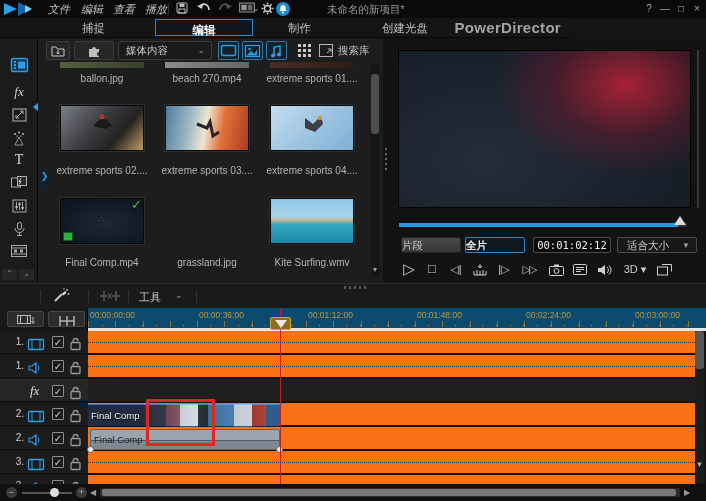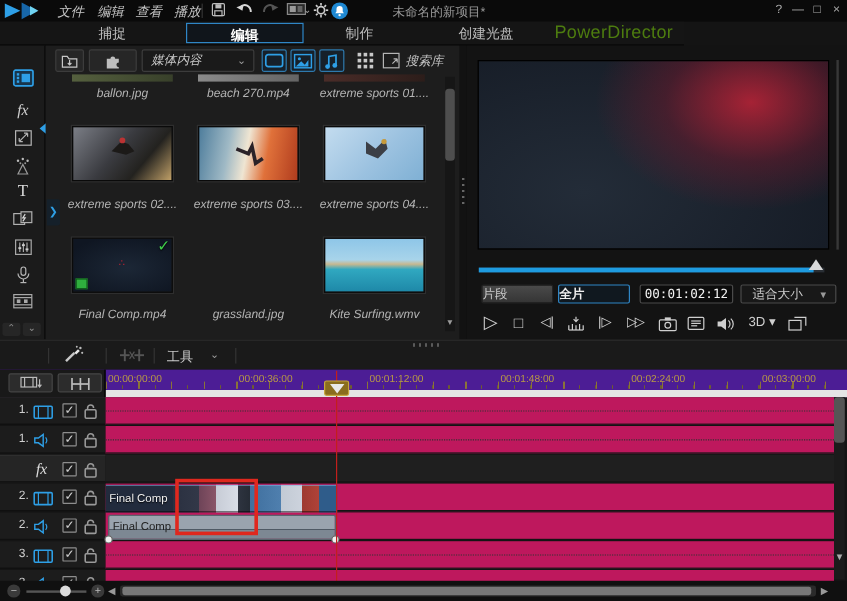--- a/index.html
+++ b/index.html
@@ -15,33 +15,33 @@
   .tb-icon { position:absolute; top:2px; width:15px; height:14px; color:#bdbdbd; font-size:11px; text-align:center; line-height:14px; }
   .tb-sep { position:absolute; top:3px; width:1px; height:12px; background:#333; }
   #proj-title { position:absolute; left:327px; top:3px; font-size:10.5px; color:#9a9a9a; }
   .win-btn { position:absolute; top:1px; width:14px; height:15px; font-size:10px; color:#aaa; text-align:center; line-height:15px; }
 
   
   #tabbar { position:absolute; left:0; top:18px; width:570px; height:20px; background:#151515; border-bottom:1px solid #060606; }
   .mode-tab { position:absolute; top:3px; font-size:11.5px; color:#bdbdbd; }
   #tab-edit-box { position:absolute; left:155px; top:1px; width:98px; height:17px; border:1px solid #2f86c6; background:#10151b; text-align:center; }
   #tab-edit-box span { font-size:11.5px; color:#fff; font-weight:bold; line-height:15px; }
-  #brand { position:absolute; right:9px; top:1px; font-size:15px; font-weight:400; color:#4d7c0f; letter-spacing:.3px; }
+  #brand { position:absolute; right:9px; top:1px; font-size:15px; font-weight:700; color:#a3a3a3; letter-spacing:.3px; }
 
   
   #rail { position:absolute; left:0; top:38px; width:38px; height:245px; background:#1b1b1b; border-right:1px solid #050505; }
   .rail-ic { position:absolute; left:9px; width:20px; height:18px; color:#b5b5b5; text-align:center; }
   .rail-ic svg { display:block; margin:0 auto; }
   .rail-fx { font-family:"Liberation Serif",serif; font-style:italic; font-size:13px; color:#cfcfcf; }
   .rail-T { font-size:14px; color:#d8d8d8; font-family:"Liberation Serif",serif; }
   #rail-collapse { position:absolute; left:33px; top:64px; width:0; height:0; border-top:5px solid transparent; border-bottom:5px solid transparent; border-right:6px solid #2e9fe6; }
   .rail-chev { position:absolute; bottom:3px; width:15px; height:11px; background:#262626; color:#888; font-size:8px; text-align:center; line-height:10px; border-radius:2px; }
 
   
-  #library { position:absolute; left:38px; top:38px; width:345px; height:245px; background:#1d1d1d;font-style:italic; }
+  #library { position:absolute; left:38px; top:38px; width:345px; height:245px; background:#1d1d1d; }
   .lib-btn { position:absolute; top:3px; height:19px; background:#262626; border:1px solid #3c3c3c; border-radius:2px; }
   #lib-dd { position:absolute; left:80px; top:3px; width:94px; height:19px; background:#1a1a1a; border:1px solid #3c3c3c; border-radius:2px; font-size:10.5px; color:#c8c8c8; line-height:17px; padding-left:7px; }
   #lib-dd .dd-ar { position:absolute; right:6px; top:0; font-size:9px; color:#9a9a9a; }
   .filt { position:absolute; top:3px; width:21px; height:19px; border:1px solid #2e79ad; border-radius:2px; background:#16202a; text-align:center; }
   .tool-ic { position:absolute; top:3px; width:20px; height:19px; text-align:center; }
   #lib-search { position:absolute; left:300px; top:6px; font-size:10.5px; color:#c4c4c4; }
   .thumb { position:absolute; width:84px; height:46px; border:1px solid #0a0a0a; box-shadow:0 0 0 1px #2e2e2e; }
   .sliver { position:absolute; top:24px; width:84px; height:6px; }
   .lib-label { position:absolute; width:104px; text-align:center; font-size:10px; color:#b4b4b4; white-space:nowrap; }
   .badge-360 { position:absolute; right:1px; top:1px; background:rgba(20,20,20,.85); color:#ddd; font-size:8.5px; padding:0 3px; line-height:11px; }
@@ -77,33 +77,33 @@
 
   
   #tl-toolbar { position:absolute; left:0; top:283px; width:706px; height:25px; background:#1a1a1a; border-top:1px solid #2b2b2b; }
   .tt-sep { position:absolute; top:6px; width:1px; height:13px; background:#333; }
   #tt-tools { position:absolute; left:139px; top:6px; font-size:11px; color:#c8c8c8;text-align:center; }
   #tt-tools-ar { position:absolute; left:175px; top:6px; font-size:9px; color:#999; }
   #tt-grip { position:absolute; left:344px; top:2px; width:22px; height:3px; background:repeating-linear-gradient(90deg,#5a5a5a 0 2px, transparent 2px 5px); }
 
   
   #timeline { position:absolute; left:0; top:308px; width:706px; height:193px; background:#141414; }
-  #ruler { position:absolute; left:0; top:0; width:706px; height:23px; background:#4c1d95; border-bottom:6px solid #e5e5e5;padding-left:35px; }
+  #ruler { position:absolute; left:0; top:0; width:706px; height:23px; background:#0c4a6e; border-bottom:3px solid #e5e5e5;padding-left:35px; }
   #ruler-head { position:absolute; left:0; top:0; width:88px; height:23px; background:#191919; border-right:1px solid #000; }
   .rh-btn { position:absolute; top:3px; width:37px; height:16px; background:#2c2c2c; border:1px solid #454545; border-radius:2px; }
   .tick-label { position:absolute; top:2px; font-size:8.5px; color:#b99a45; }
   #tick-minor { position:absolute; left:88px; bottom:1px; width:610px; height:3px; background:repeating-linear-gradient(90deg,#6e5d2e 0 1px, transparent 1px 13.6px); }
   #tick-major { position:absolute; left:88px; bottom:1px; width:610px; height:6px; background:repeating-linear-gradient(90deg,#8a7438 0 1px, transparent 1px 27.25px); }
   #ph-marker { position:absolute; left:270px; top:9px; width:21px; height:13px; background:#8a6d1e; border:1px solid #c8a83c; border-radius:2px; z-index:12; }
   #ph-marker .tri { position:absolute; left:4px; top:2px; width:0; height:0; border-left:6px solid transparent; border-right:6px solid transparent; border-top:8px solid #e8e8e8; }
   #playhead-line { position:absolute; left:280px; top:1px; width:1px; height:177px; background:#c31f1c; z-index:10; }
 
   .trk-row { position:absolute; left:0; width:706px; height:24px; }
   .trk-head { position:absolute; left:0; top:0; width:88px; height:23px; background:#1c1c1c; border-bottom:1px solid #101010; }
-  .trk-lane { position:absolute; left:88px; top:0; width:607px; height:23px; background:#be185d; border-bottom:1px solid #141414; }
+  .trk-lane { position:absolute; left:88px; top:0; width:607px; height:23px; background:#f97316; border-bottom:1px solid #141414; }
   .trk-lane .dotline { position:absolute; left:0; top:11px; width:100%; border-top:1px dotted #323232; }
   .fx-head { background:#252525; border-top:1px solid #2e2e2e; }
   .fx-lane { background:#1f1f1f; }
   .trk-num { position:absolute; left:8px; top:5px; width:16px; font-size:10px; color:#cfcfcf; text-align:right; }
   .trk-type { position:absolute; left:28px; top:5px; }
   .trk-fx { position:absolute; left:30px; top:3px; font-family:"Liberation Serif",serif; font-style:italic; font-size:13px; color:#dcdcdc; }
   .trk-check { position:absolute; left:52px; top:5px; width:12px; height:12px; border:1px solid #8e8e8e; border-radius:1px; color:#cfcfcf; font-size:10px; line-height:11px; text-align:center; background:#1c1c1c; }
   .trk-lock { position:absolute; left:70px; top:5px; }
 
   

